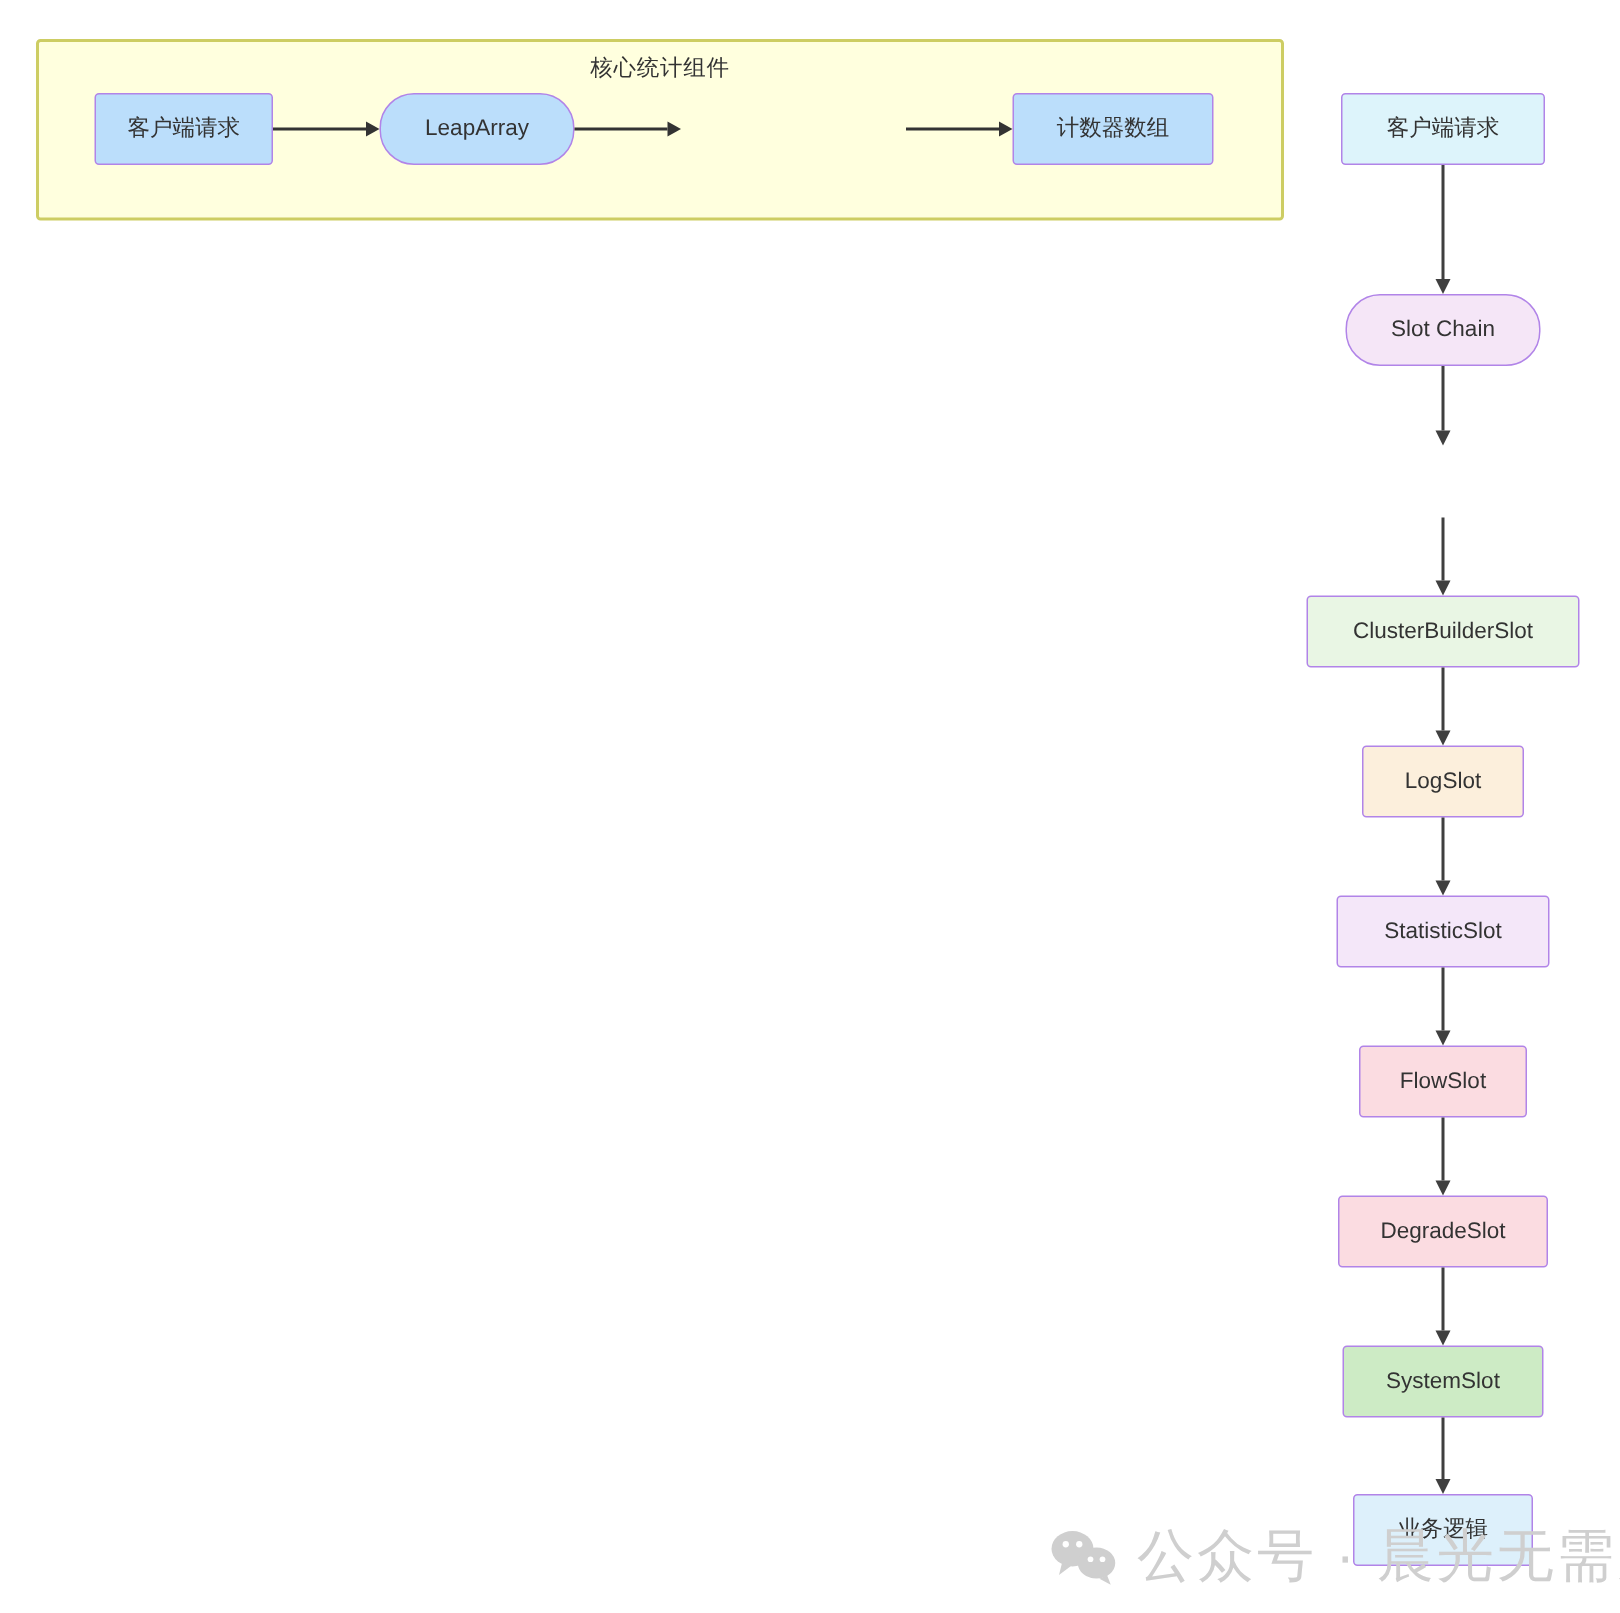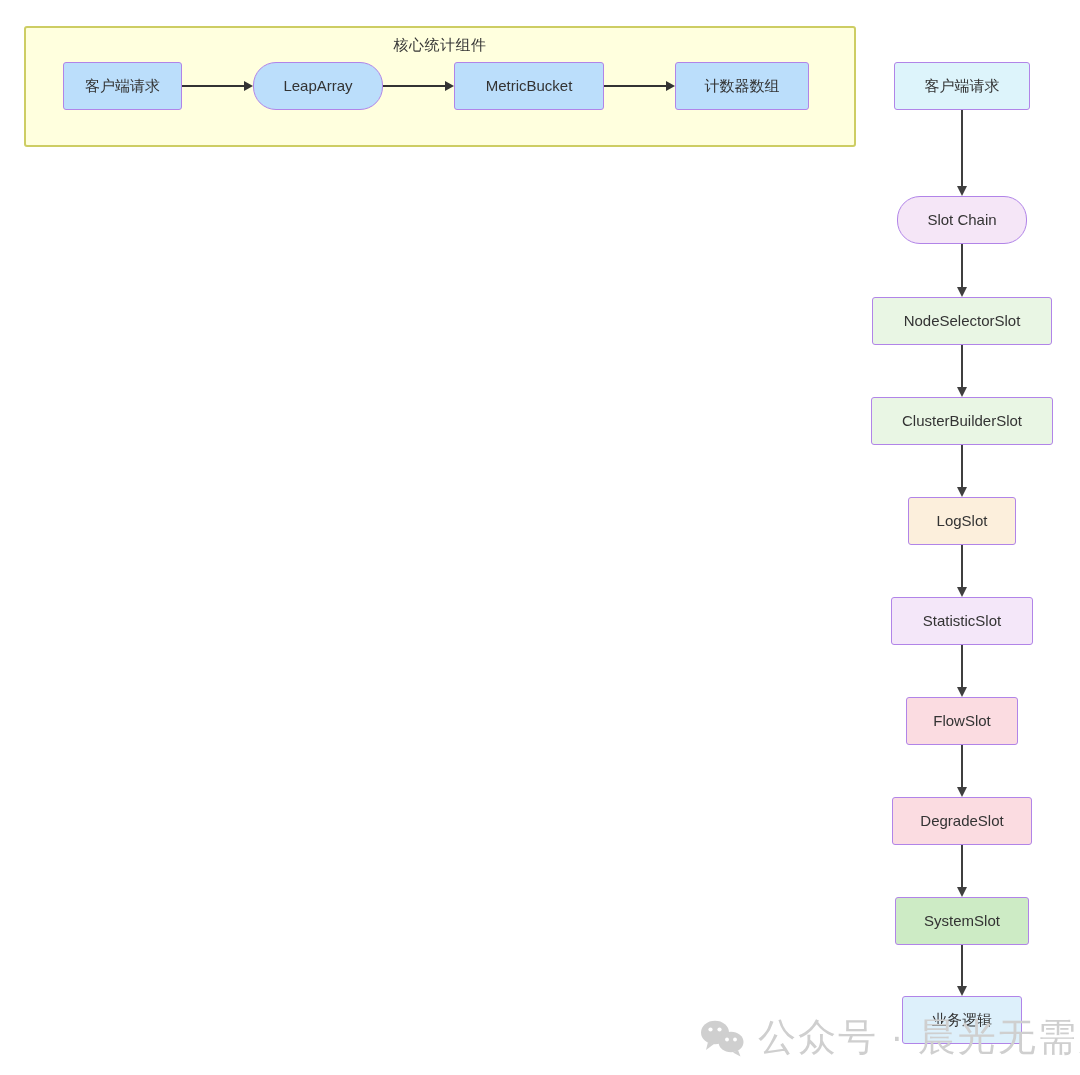--- a/index.html
+++ b/index.html
@@ -107,26 +107,24 @@
 <body>
 
 <div id="canvas">
 
   <div class="subgraph" id="subgraph-core" style="left: 24px; top: 26px; width: 832px; height: 121px; background: rgb(255, 255, 222); border-color: rgb(205, 205, 99);">
     <div class="subgraph-title">核心统计组件</div>
   </div>
 
   <div class="node" style="left: 63px; top: 62px; width: 119px; height: 48px; background: rgb(187, 222, 251); border-color: rgb(177, 132, 232);">客户端请求</div>
   <div class="node" style="left: 253px; top: 62px; width: 130px; height: 48px; background: rgb(187, 222, 251); border-color: rgb(177, 132, 232); border-radius: 23px;">LeapArray</div>
-  <div class="node" style="left: 454px; top: 62px; width: 150px; height: 48px; background: rgb(187, 222, 251); border-color: rgb(177, 132, 232);">MetricBucket</div>
   <div class="node" style="left: 675px; top: 62px; width: 134px; height: 48px; background: rgb(187, 222, 251); border-color: rgb(177, 132, 232);">计数器数组</div>
 
   <div class="node" style="left: 894px; top: 62px; width: 136px; height: 48px; background: rgb(221, 244, 251); border-color: rgb(177, 132, 232); text-align: center;">客户端请求</div>
   <div class="node" style="left: 897px; top: 196px; width: 130px; height: 48px; background: rgb(245, 230, 247); border-color: rgb(177, 132, 232); border-radius: 23px;">Slot Chain</div>
-  <div class="node" style="left: 872px; top: 297px; width: 180px; height: 48px; background: rgb(233, 246, 228); border-color: rgb(177, 132, 232);">NodeSelectorSlot</div>
   <div class="node" style="left: 871px; top: 397px; width: 182px; height: 48px; background: rgb(233, 246, 228); border-color: rgb(177, 132, 232);">ClusterBuilderSlot</div>
   <div class="node" style="left: 908px; top: 497px; width: 108px; height: 48px; background: rgb(252, 239, 220); border-color: rgb(177, 132, 232);">LogSlot</div>
   <div class="node" style="left: 891px; top: 597px; width: 142px; height: 48px; background: rgb(244, 231, 249); border-color: rgb(177, 132, 232);">StatisticSlot</div>
   <div class="node" style="left: 906px; top: 697px; width: 112px; height: 48px; background: rgb(251, 220, 225); border-color: rgb(177, 132, 232);">FlowSlot</div>
   <div class="node" style="left: 892px; top: 797px; width: 140px; height: 48px; background: rgb(251, 220, 225); border-color: rgb(177, 132, 232);">DegradeSlot</div>
   <div class="node" style="left: 895px; top: 897px; width: 134px; height: 48px; background: rgb(205, 235, 197); border-color: rgb(177, 132, 232);">SystemSlot</div>
   <div class="node" style="left: 902px; top: 996px; width: 120px; height: 48px; background: rgb(221, 240, 251); border-color: rgb(177, 132, 232);">业务逻辑</div>
 
   <div id="watermark" style="left: 700px; top: 1012px; color: rgb(207, 207, 207);">
     <span>

